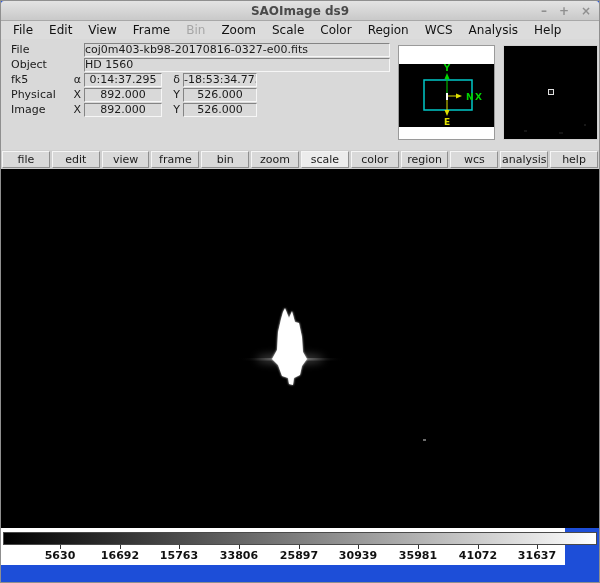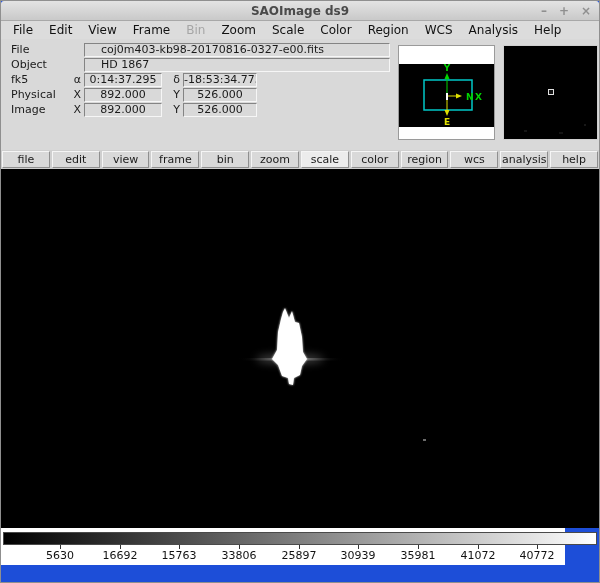--- a/index.html
+++ b/index.html
@@ -47,21 +47,21 @@
   .info-row { height: 15px; display: flex; align-items: center; }
   .ilabel { width: 68px; padding-left: 10px; font-size: 11px; }
   .isub { width: 12px; text-align: right; margin-right: 3px; font-size: 11px; }
   .ifield {
     height: 14px; line-height: 12px; font-size: 11px;
     background: #d9d9d9;
     border: 1px solid;
     border-color: #848484 #f6f6f6 #f6f6f6 #848484;
     overflow: hidden; white-space: nowrap;
   }
-  .ifield.wide { width: 306px; text-align: left; padding-left: 16px; }
+  .ifield.wide { width: 306px; text-align: left; padding-left: 0; }
   .ifield.f1 { width: 78px; text-align: center; }
   .ifield.f2 { width: 74px; text-align: center; margin-left: 0px; }
   .spacer2 { width: 12px; margin-left: 6px; margin-right: 3px; text-align: right; }
   .isuffix { margin-left: 6px; font-size: 11px; }
   
   .panner {
     position: absolute; left: 397px; top: 6px;
     width: 97px; height: 95px; background: #ffffff;
     border: 1px solid #9a9a9a;
   }
@@ -88,21 +88,21 @@
     background: #d9d9d9; font-size: 11px;
     border: 1px solid; border-color: #f5f5f5 #8f8f8f #8f8f8f #f5f5f5;
     margin: 0 1px; overflow: hidden; white-space: nowrap;
     cursor: default;
   }
   .tbtn.active { background: #ececec; }
   .tb1 .tbtn { flex: 1 1 0; }
   
   .canvas { position: relative; width: 600px; height: 359px; background: #000; overflow: hidden; }
   
-  .colorbar-area { position: relative; width: 564px; height: 37px; background: #ffffff; }
+  .colorbar-area { position: relative; width: 564px; height: 37px; background: #ffffff; font-weight: bold; }
   .cb-bar {
     position: absolute; left: 2px; top: 4px; width: 594px; height: 13px;
     background: linear-gradient(to right, #000000, #ffffff);
     border: 1px solid #4a4a4a;
   }
   .cb-tick { position: absolute; top: 17px; width: 1px; height: 4px; background: #333; }
   .cb-label {
     position: absolute; top: 21px; width: 48px; text-align: center;
     font-size: 11px; color: #111;
   }
@@ -141,21 +141,21 @@
 
       <div class="info-row">
         <span class="ilabel">File</span>
         <span class="isub"></span>
         <span class="ifield wide">coj0m403-kb98-20170816-0327-e00.fits</span>
       </div>
 
       <div class="info-row">
         <span class="ilabel">Object</span>
         <span class="isub"></span>
-        <span class="ifield wide">HD 1867</span>
+        <span class="ifield wide">HD 1560</span>
       </div>
 
 
       <div class="info-row">
         <span class="ilabel">fk5</span>
         <span class="isub">α</span>
         <span class="ifield f1">0:14:37.295</span>
         <span class="spacer2">δ</span>
         <span class="ifield f2">-18:53:34.773</span>
       </div>
@@ -267,16 +267,16 @@
     <span class="cb-tick" style="left:477px"></span>
     <span class="cb-tick" style="left:536px"></span>
     <span class="cb-label" style="left:35px">5630</span>
     <span class="cb-label" style="left:95px">16692</span>
     <span class="cb-label" style="left:154px">15763</span>
     <span class="cb-label" style="left:214px">33806</span>
     <span class="cb-label" style="left:274px">25897</span>
     <span class="cb-label" style="left:333px">30939</span>
     <span class="cb-label" style="left:393px">35981</span>
     <span class="cb-label" style="left:453px">41072</span>
-    <span class="cb-label" style="left:512px">40772</span>
+    <span class="cb-label" style="left:512px">31637</span>
   </div>
 
 </div>
 
 </body></html>

